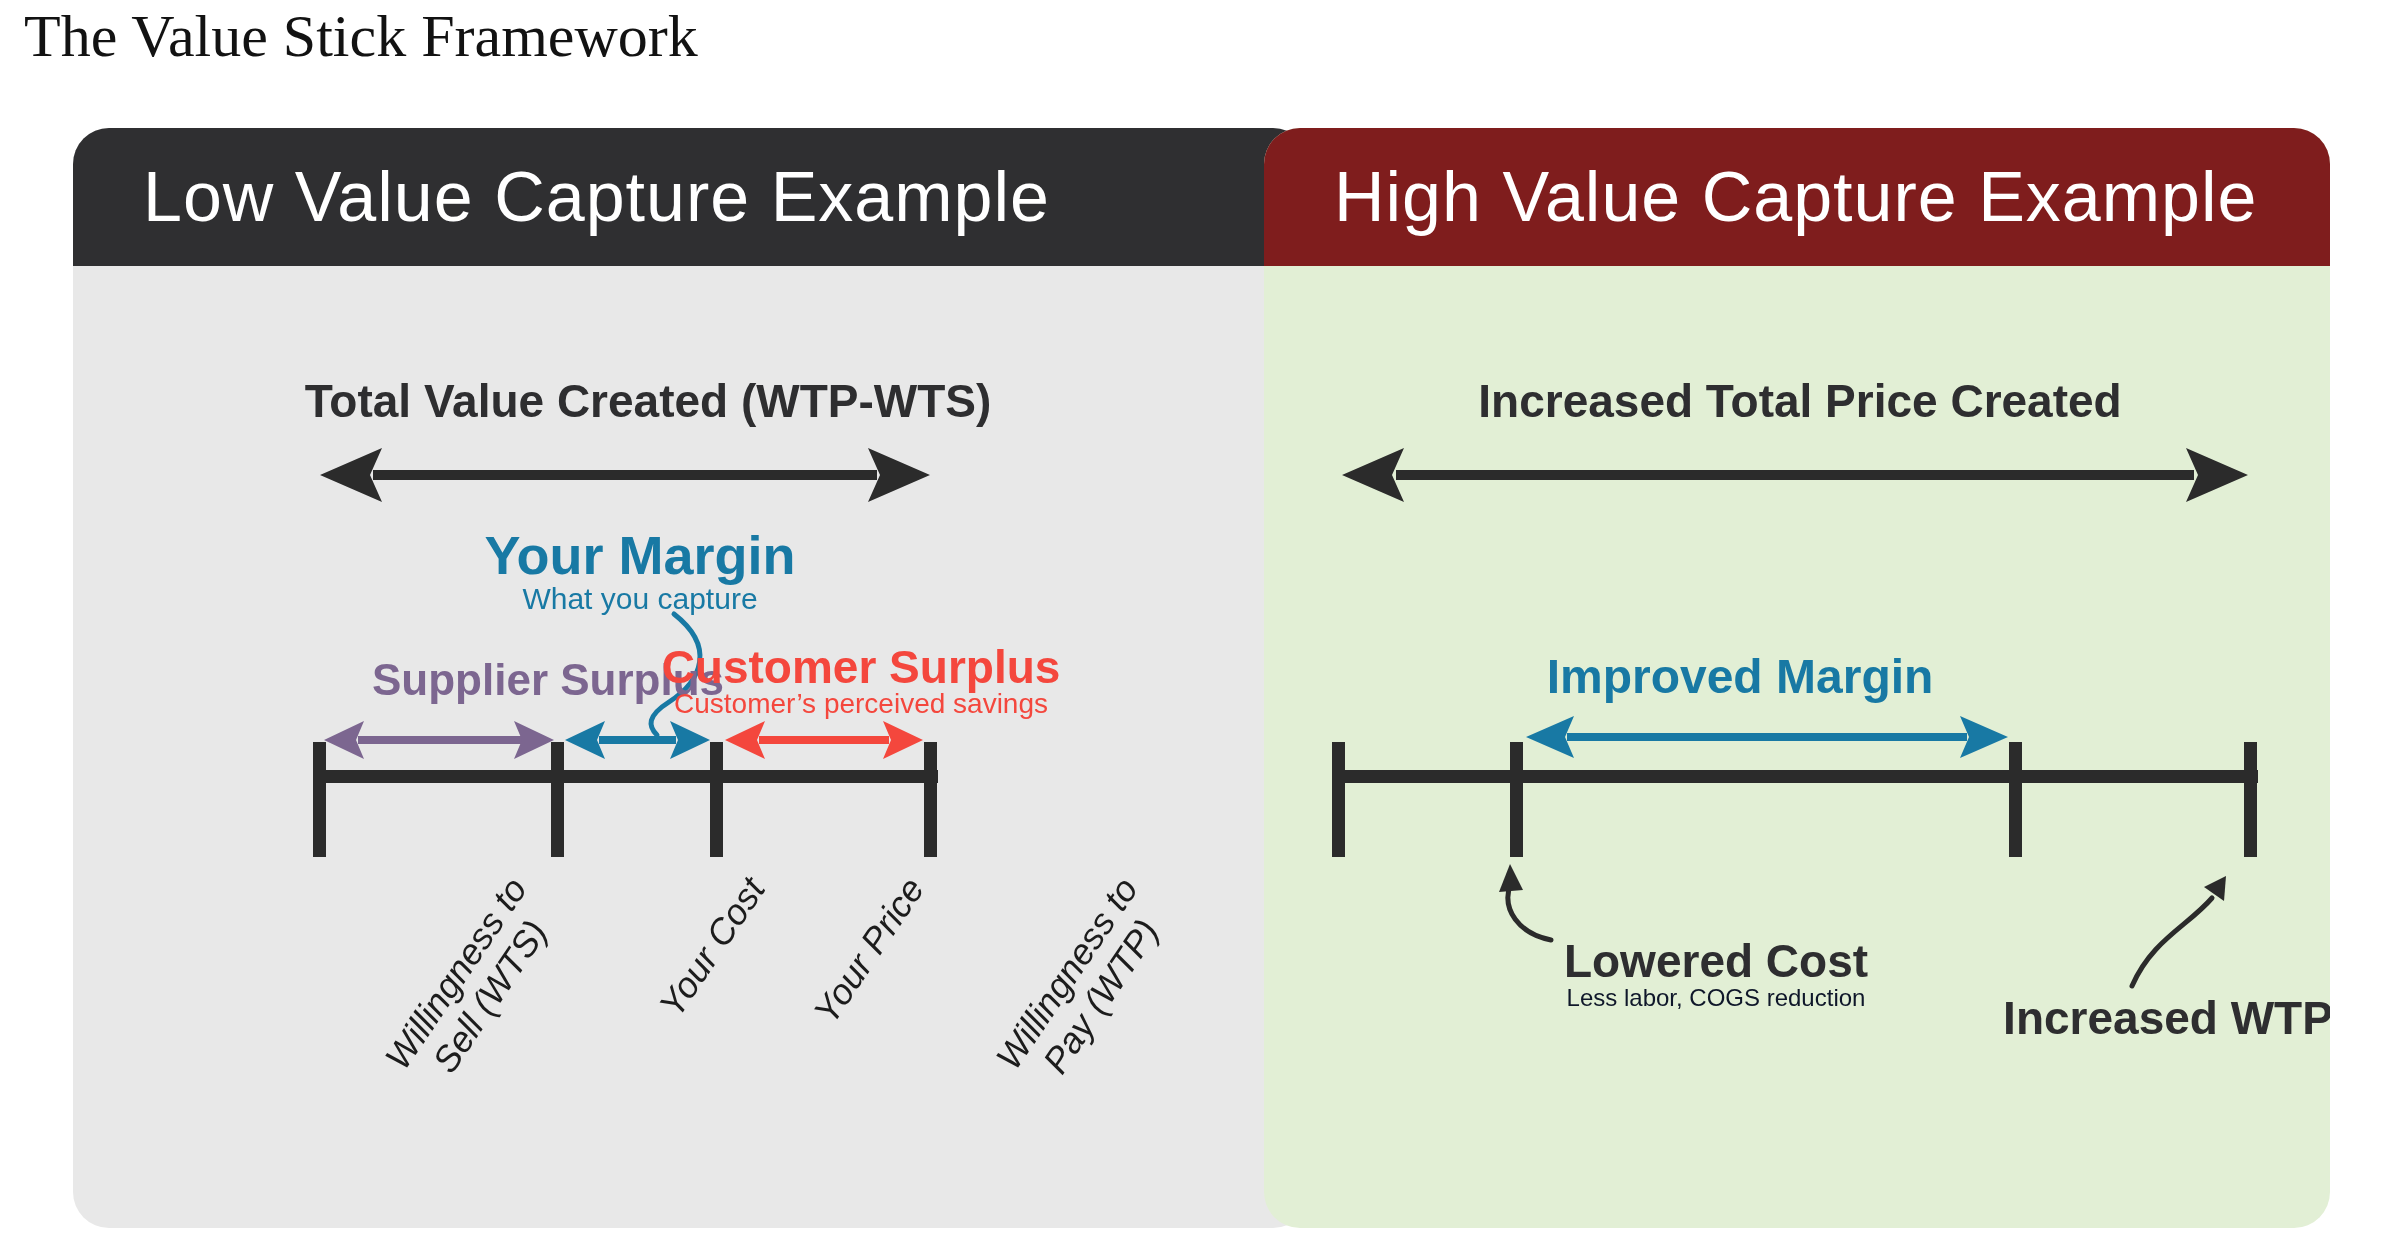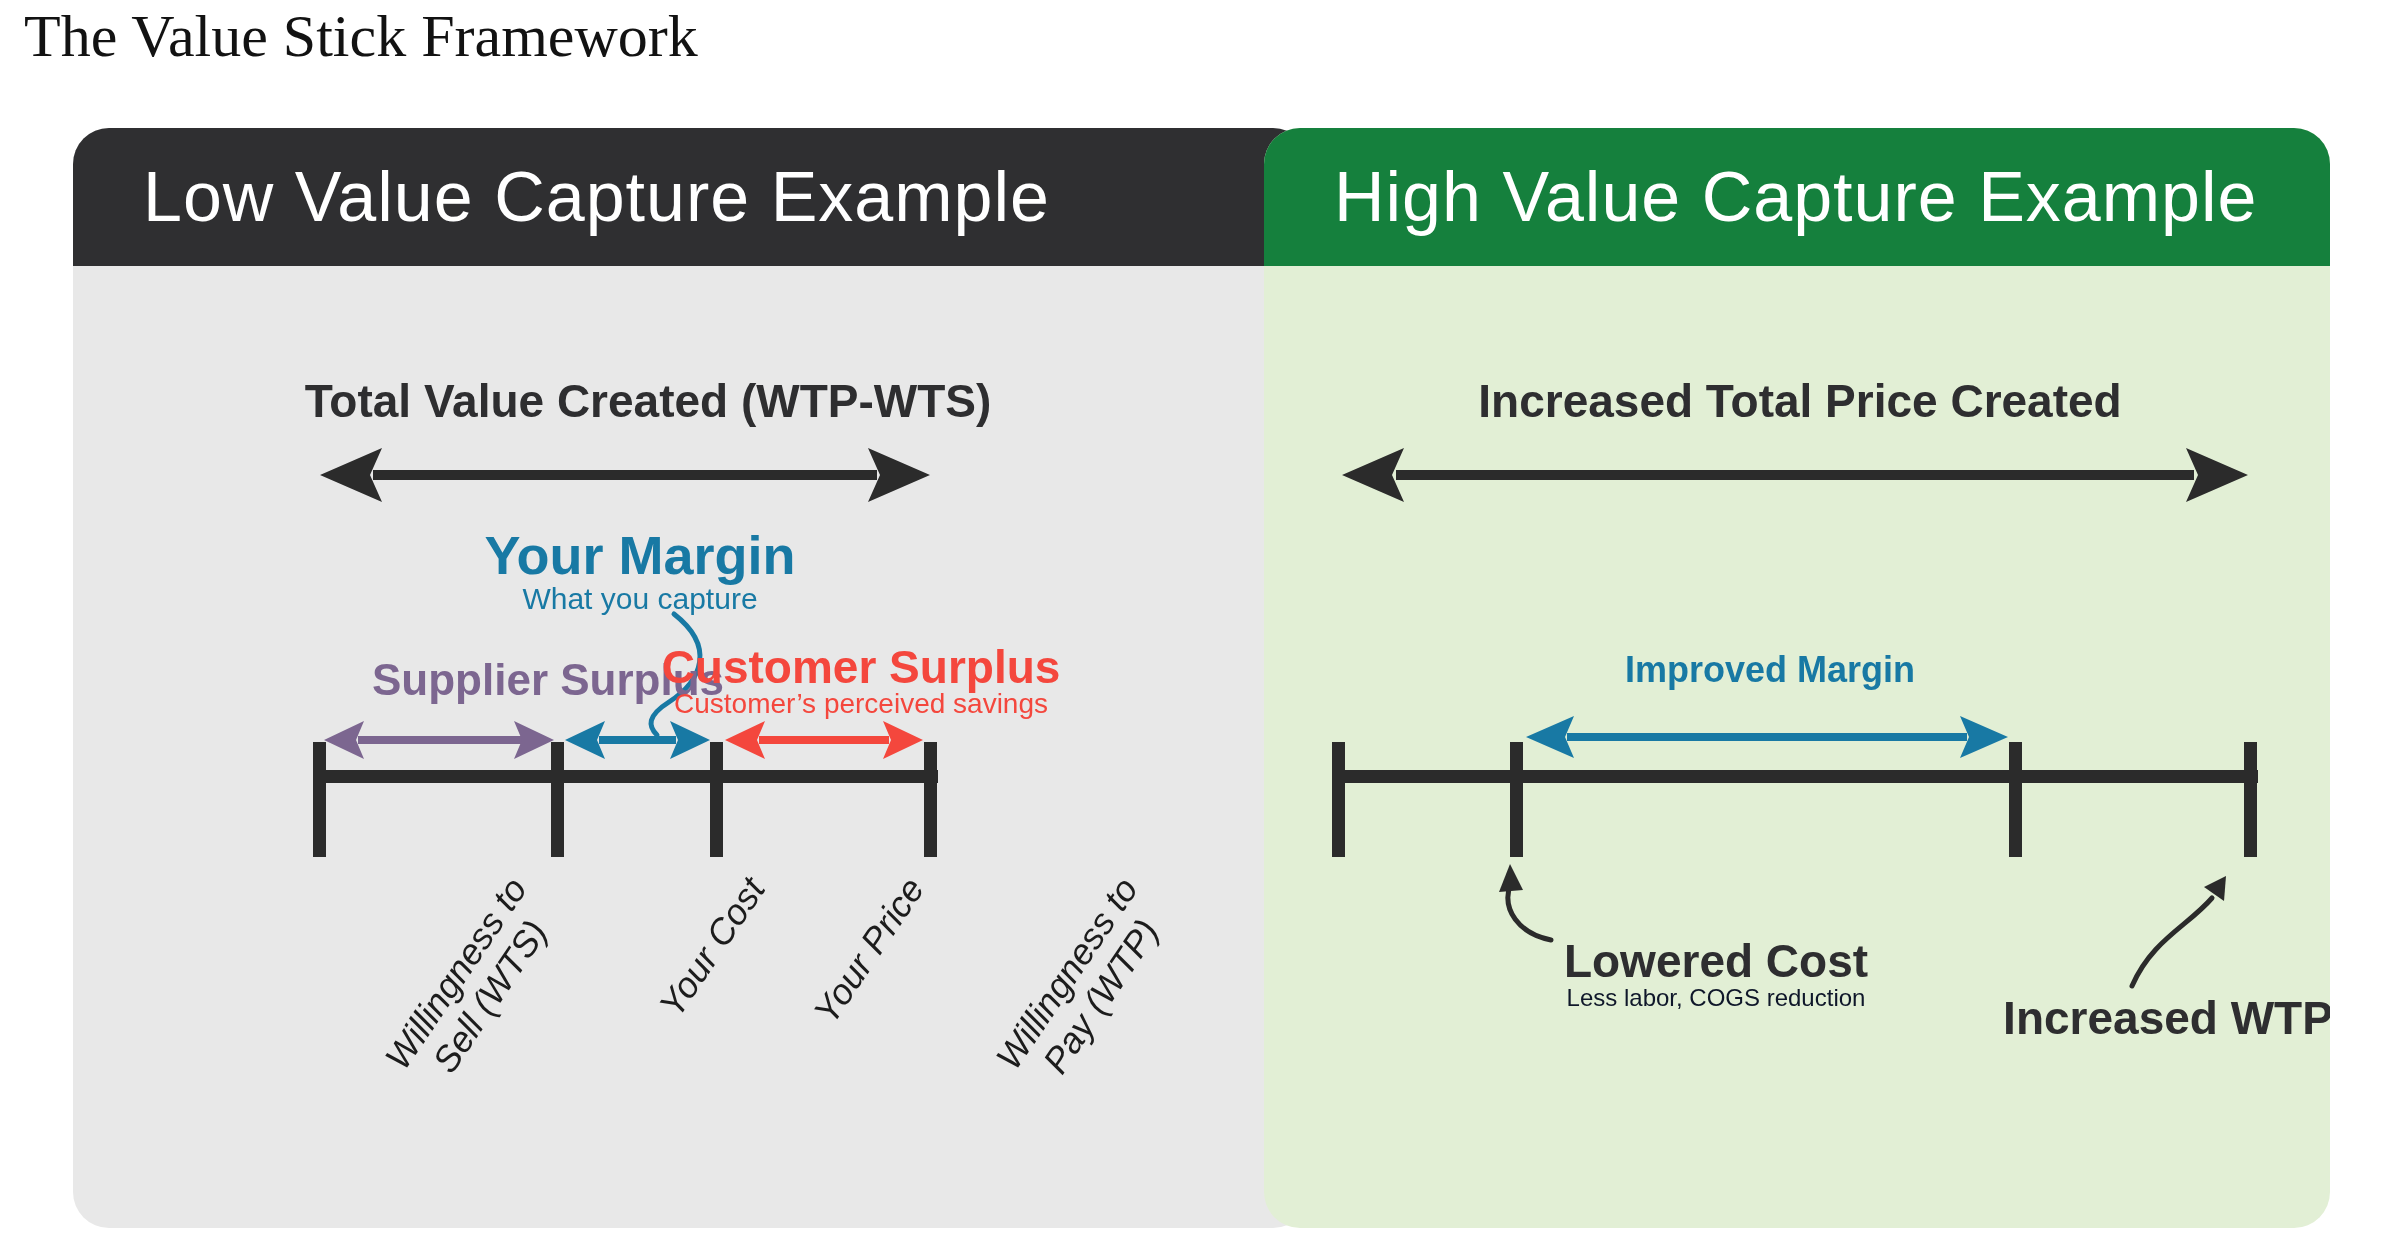--- a/index.html
+++ b/index.html
@@ -18,21 +18,21 @@
     position:absolute;top:128px;height:1100px;border-radius:36px;overflow:hidden;
   }
   #left-panel{left:73px;width:1236px;background:#e8e8e8;}
   #right-panel{left:1264px;width:1066px;background:#e2efd5;}
   .panel-header{
     position:absolute;left:0;top:0;right:0;height:138px;
     display:flex;align-items:center;padding-left:70px;box-sizing:border-box;
     color:#ffffff;font-size:70px;font-weight:400;letter-spacing:1px;
   }
   #left-panel .panel-header{background:#2f2f31;}
-  #right-panel .panel-header{background:#15803d;}
+  #right-panel .panel-header{background:#7f1d1d;}
   .shapes{position:absolute;left:0;top:0;pointer-events:none;}
   .lbl{position:absolute;transform:translateX(-50%);white-space:nowrap;text-align:center;}
   .pre{white-space:pre-line;}
   .h-dark{color:#2e2e30;font-size:46px;font-weight:600;}
   .h-teal{color:#1879a4;font-weight:600;}
   .h-purple{color:#7c6690;font-size:44px;font-weight:600;}
   .h-red{color:#f4473d;font-size:46px;font-weight:600;}
   .sub{font-weight:400;}
   .axis-label{
     position:absolute;top:742px;
@@ -141,21 +141,21 @@
       </g>
 
       <g>
         <path d="M 868 858 C 888 812, 924 798, 948 770" fill="none" stroke="#2b2b2b" stroke-width="5" stroke-linecap="round"></path>
         <polygon points="962,748 960,773 940,759" fill="#2b2b2b"></polygon>
       </g>
     </svg>
 
     <div class="lbl h-dark" style="left:536px;top:246px;">Increased Total Price Created</div>
 
-    <div class="lbl h-teal" style="left:506px;top:521px;font-size:36px;">Improved Margin</div>
+    <div class="lbl h-teal" style="left:476px;top:521px;font-size:48px;">Improved Margin</div>
 
     <div class="lbl h-dark" style="left:452px;top:806px;font-size:46px;">Lowered Cost</div>
     <div class="lbl sub" style="left:452px;top:856px;font-size:24px;color:#0f172a;">Less labor, COGS reduction</div>
 
     <div class="lbl h-dark" style="left:904px;top:863px;font-size:46px;">Increased WTP</div>
   </div>
 
 </div>
 
 </body></html>

